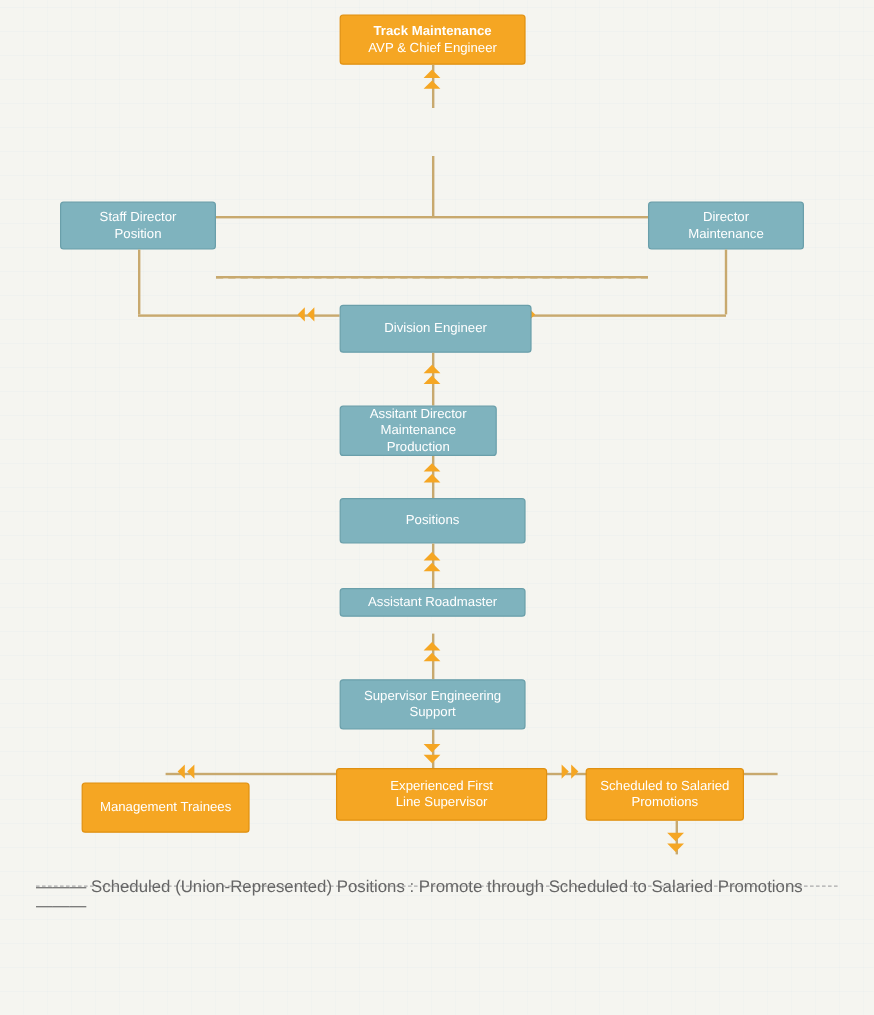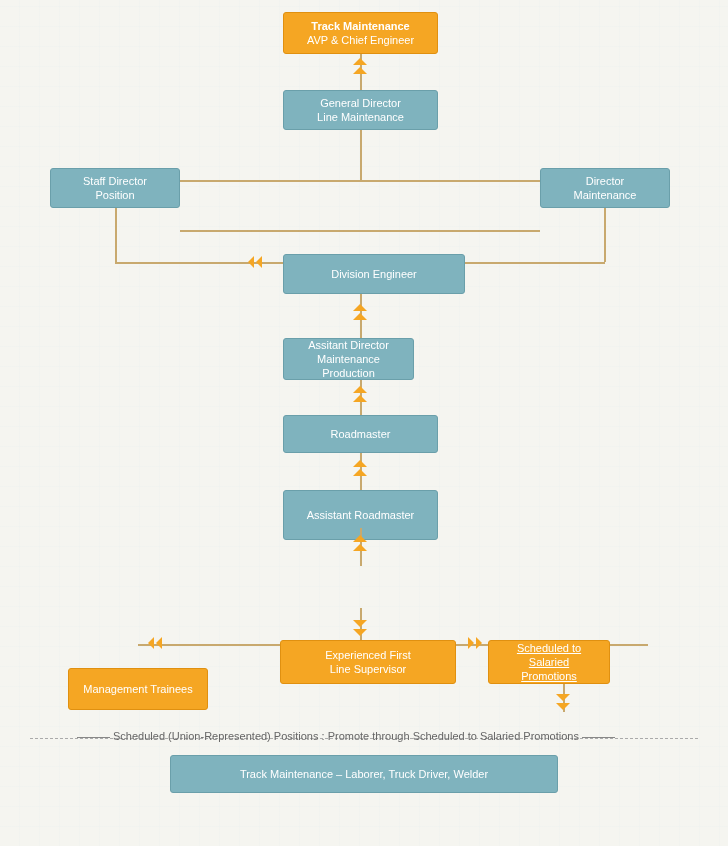--- a/index.html
+++ b/index.html
@@ -93,23 +93,20 @@
     </span>
   </div>
 
   <div class="connector connector-v" style="left:360px; top:54px; height:36px; background:#c8a96e;"></div>
 
   <div class="double-chevron" style="left:353px; top:58px;">
     <span style="display:block;width:0;height:0;border-left:7px solid transparent;border-right:7px solid transparent;border-bottom:7px solid #f5a623;"></span>
     <span style="display:block;width:0;height:0;border-left:7px solid transparent;border-right:7px solid transparent;border-bottom:7px solid #f5a623;margin-top:2px;"></span>
   </div>
 
-  <div class="box box-teal" style="left:283px; top:90px; width:155px; height:40px;">
-    <span>General Director<br>Line Maintenance</span>
-  </div>
 
   <div class="connector connector-v" style="left:360px; top:130px; height:50px; background:#c8a96e;"></div>
 
   <div class="connector connector-h" style="left:115px; top:180px; width:510px; background:#c8a96e;"></div>
 
   <div class="double-chevron-h" style="left:118px; top:173px;">
     <span style="display:block;width:0;height:0;border-top:6px solid transparent;border-bottom:6px solid transparent;border-right:6px solid #f5a623;"></span>
     <span style="display:block;width:0;height:0;border-top:6px solid transparent;border-bottom:6px solid transparent;border-right:6px solid #f5a623;margin-left:2px;"></span>
   </div>
 
@@ -138,98 +135,98 @@
 
   <div class="double-chevron-h" style="left:248px; top:256px;">
     <span style="display:block;width:0;height:0;border-top:6px solid transparent;border-bottom:6px solid transparent;border-right:6px solid #f5a623;"></span>
     <span style="display:block;width:0;height:0;border-top:6px solid transparent;border-bottom:6px solid transparent;border-right:6px solid #f5a623;margin-left:2px;"></span>
   </div>
   <div class="double-chevron-h" style="left:432px; top:256px;">
     <span style="display:block;width:0;height:0;border-top:6px solid transparent;border-bottom:6px solid transparent;border-left:6px solid #f5a623;"></span>
     <span style="display:block;width:0;height:0;border-top:6px solid transparent;border-bottom:6px solid transparent;border-left:6px solid #f5a623;margin-left:2px;"></span>
   </div>
 
-  <div class="box box-teal" style="left:283px; top:254px; width:182px; height:40px;justify-content:center;">
+  <div class="box box-teal" style="left:283px; top:254px; width:160px; height:40px;justify-content:center;">
     <span>Division Engineer</span>
   </div>
 
   <div class="connector connector-v" style="left:360px; top:294px; height:44px; background:#c8a96e;"></div>
   <div class="double-chevron" style="left:353px; top:304px;">
     <span style="display:block;width:0;height:0;border-left:7px solid transparent;border-right:7px solid transparent;border-bottom:7px solid #f5a623;"></span>
     <span style="display:block;width:0;height:0;border-left:7px solid transparent;border-right:7px solid transparent;border-bottom:7px solid #f5a623;margin-top:2px;"></span>
   </div>
 
   <div class="box box-teal" style="left:283px; top:338px; width:131px; height:42px;">
     <span>Assitant Director<br>Maintenance Production</span>
   </div>
 
   <div class="connector connector-v" style="left:360px; top:380px; height:35px; background:#c8a96e;"></div>
   <div class="double-chevron" style="left:353px; top:386px;">
     <span style="display:block;width:0;height:0;border-left:7px solid transparent;border-right:7px solid transparent;border-bottom:7px solid #f5a623;"></span>
     <span style="display:block;width:0;height:0;border-left:7px solid transparent;border-right:7px solid transparent;border-bottom:7px solid #f5a623;margin-top:2px;"></span>
   </div>
 
   <div class="box box-teal" style="left:283px; top:415px; width:155px; height:38px;">
-    <span>Roadmaster</span>
+    <span>Positions</span>
   </div>
 
   <div class="connector connector-v" style="left:360px; top:453px; height:37px; background:#c8a96e;"></div>
   <div class="double-chevron" style="left:353px; top:460px;">
     <span style="display:block;width:0;height:0;border-left:7px solid transparent;border-right:7px solid transparent;border-bottom:7px solid #f5a623;"></span>
     <span style="display:block;width:0;height:0;border-left:7px solid transparent;border-right:7px solid transparent;border-bottom:7px solid #f5a623;margin-top:2px;"></span>
   </div>
 
-  <div class="box box-teal" style="left:283px; top:490px; width:155px; height:50px;">
+  <div class="box box-teal" style="left:283px; top:490px; width:155px; height:24px;">
     <span>Assistant Roadmaster</span>
   </div>
 
   <div class="connector connector-v" style="left:360px; top:528px; height:38px; background:#c8a96e;"></div>
   <div class="double-chevron" style="left:353px; top:535px;">
     <span style="display:block;width:0;height:0;border-left:7px solid transparent;border-right:7px solid transparent;border-bottom:7px solid #f5a623;"></span>
     <span style="display:block;width:0;height:0;border-left:7px solid transparent;border-right:7px solid transparent;border-bottom:7px solid #f5a623;margin-top:2px;"></span>
   </div>
 
+  <div class="box box-teal" style="left:283px; top:566px; width:155px; height:42px;">
+    <span>Supervisor Engineering<br>Support</span>
+  </div>
 
   <div class="connector connector-v" style="left:360px; top:608px; height:36px; background:#c8a96e;"></div>
 
   <div class="connector connector-h" style="left:138px; top:644px; width:510px; background:#c8a96e;"></div>
 
   <div class="double-chevron-h" style="left:148px; top:637px;">
     <span style="display:block;width:0;height:0;border-top:6px solid transparent;border-bottom:6px solid transparent;border-right:6px solid #f5a623;"></span>
     <span style="display:block;width:0;height:0;border-top:6px solid transparent;border-bottom:6px solid transparent;border-right:6px solid #f5a623;margin-left:2px;"></span>
   </div>
 
   <div class="double-chevron" style="left:353px; top:620px;">
     <span style="display:block;width:0;height:0;border-left:7px solid transparent;border-right:7px solid transparent;border-top:7px solid #f5a623;"></span>
     <span style="display:block;width:0;height:0;border-left:7px solid transparent;border-right:7px solid transparent;border-top:7px solid #f5a623;margin-top:2px;"></span>
   </div>
 
   <div class="double-chevron-h" style="left:468px; top:637px;">
     <span style="display:block;width:0;height:0;border-top:6px solid transparent;border-bottom:6px solid transparent;border-left:6px solid #f5a623;"></span>
     <span style="display:block;width:0;height:0;border-top:6px solid transparent;border-bottom:6px solid transparent;border-left:6px solid #f5a623;margin-left:2px;"></span>
   </div>
 
-  <div class="box box-orange" style="left:68px; top:668px; width:140px; height:42px;">
+  <div class="box box-orange" style="left:68px; top:652px; width:140px; height:42px;">
     <span>Management Trainees</span>
   </div>
 
   <div class="box box-orange" style="left:280px; top:640px; width:176px; height:44px;">
     <span>Experienced First<br>Line Supervisor</span>
   </div>
 
-  <div class="box box-orange" style="left:488px; top:640px; width:122px; height:44px;text-decoration:underline;">
+  <div class="box box-orange" style="left:488px; top:640px; width:132px; height:44px;">
     <span>Scheduled to Salaried<br>Promotions</span>
   </div>
 
   <div class="connector connector-v" style="left:563px; top:684px; height:28px; background:#c8a96e;"></div>
   <div class="double-chevron" style="left:556px; top:694px;">
     <span style="display:block;width:0;height:0;border-left:7px solid transparent;border-right:7px solid transparent;border-top:7px solid #f5a623;"></span>
     <span style="display:block;width:0;height:0;border-left:7px solid transparent;border-right:7px solid transparent;border-top:7px solid #f5a623;margin-top:2px;"></span>
   </div>
 
   <div style="position:absolute; left:30px; top:738px; width:668px; height:1px; border-top:1px dashed #aaa;"></div>
-  <div style="position:absolute; left:12px; top:730px; font-size:11px; color:#666; width:668px; text-align:center;">——— Scheduled (Union-Represented) Positions : Promote through Scheduled to Salaried Promotions ———</div>
-
-  <div class="box box-teal" style="left:170px; top:755px; width:388px; height:38px;">
-    <span>Track Maintenance – Laborer, Truck Driver, Welder</span>
-  </div>
+  <div style="position:absolute; left:30px; top:730px; font-size:14px; color:#666; width:668px; text-align:left;">——— Scheduled (Union-Represented) Positions : Promote through Scheduled to Salaried Promotions ———</div>
+
 
 </div>
 
 </body></html>

